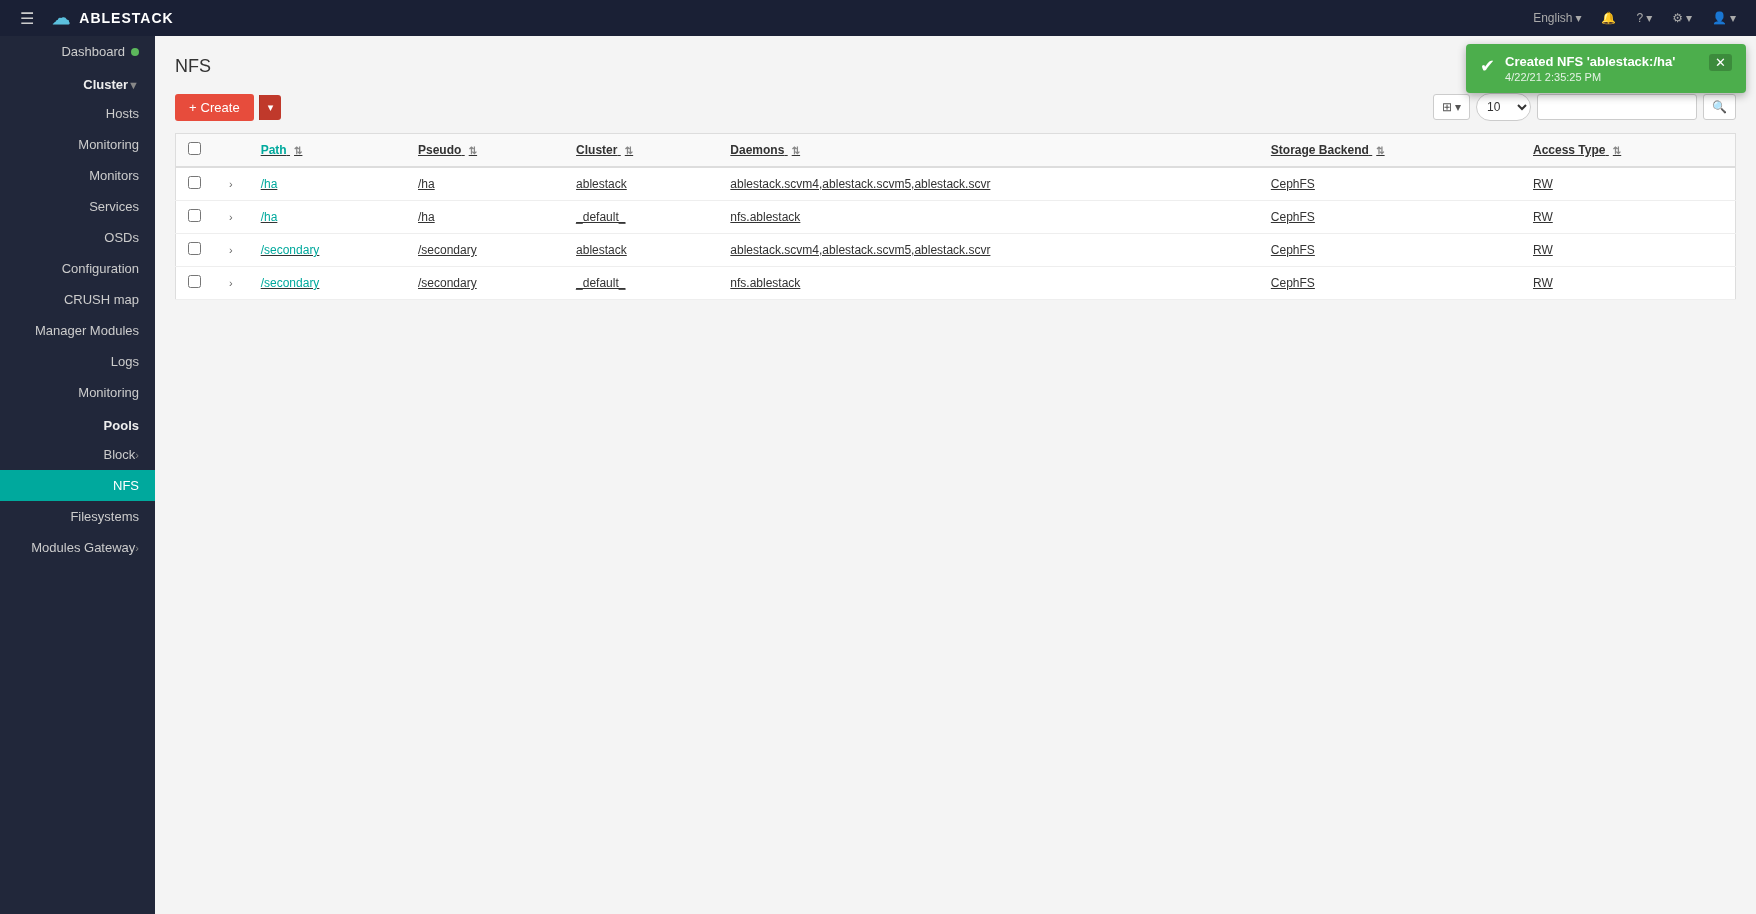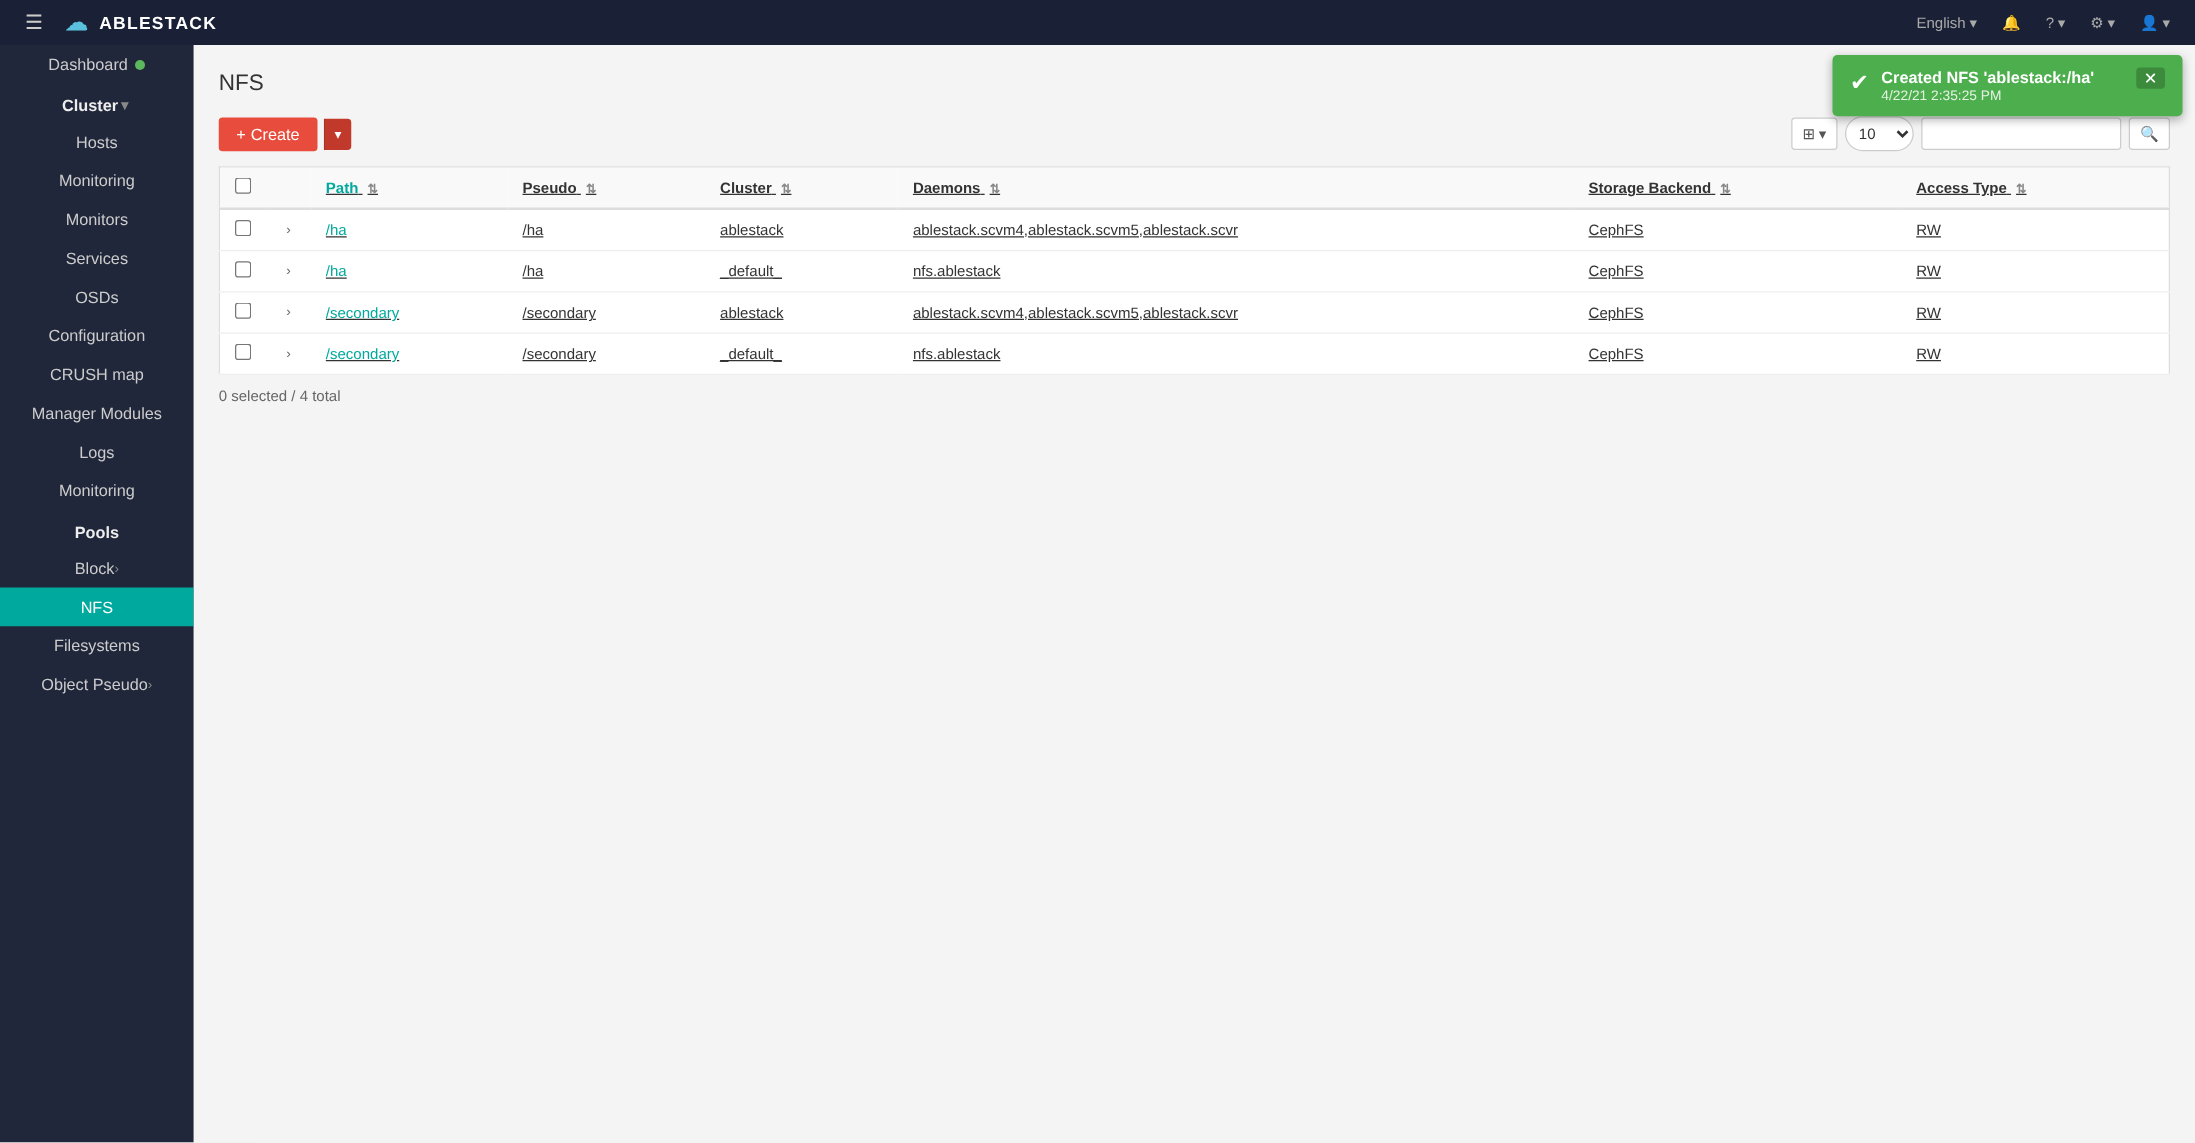--- a/index.html
+++ b/index.html
@@ -56,21 +56,21 @@
       width: 155px;
       flex-shrink: 0;
       overflow-y: auto;
       color: #ccc;
     }
     .sidebar-item {
       padding: 8px 16px;
       cursor: pointer;
       display: flex;
       align-items: center;
-      justify-content: center;
+      justify-content: flex-end;
       font-size: 13px;
       transition: background 0.15s;
       white-space: nowrap;
     }
     .sidebar-item.active { background: #00a99d; color: white; }
     .sidebar-item.section-header {
       color: #eee;
       font-weight: 600;
       font-size: 13px;
       padding: 10px 16px 6px;
@@ -335,21 +335,21 @@
       <span>Block</span>
       <span class="chevron">›</span>
     </div>
     <div class="sidebar-item active">
       <span>NFS</span>
     </div>
     <div class="sidebar-item">
       <span>Filesystems</span>
     </div>
     <div class="sidebar-item">
-      <span>Object Pseudo</span>
+      <span>Modules Gateway</span>
       <span class="chevron">›</span>
     </div>
   </nav>
 
   <main class="content">
     <h1 class="page-title">NFS</h1>
 
     <div class="toolbar">
       <button class="btn-create">
         <span>+</span>
@@ -471,23 +471,20 @@
       </td>
       <td>/secondary</td>
       <td>_default_</td>
       <td>nfs.ablestack</td>
       <td>CephFS</td>
       <td>RW</td>
     </tr>
         </tbody>
     </table>
 
-    <div class="status-bar">
-      <span>0 selected / 4 total</span>
-    </div>
   </main>
 </div>
 
 <div class="toast">
   <span class="toast-check">✔</span>
   <div class="toast-body">
     <div class="toast-title">Created NFS 'ablestack:/ha'</div>
     <div class="toast-sub">4/22/21 2:35:25 PM</div>
   </div>
   <button class="toast-close">✕</button>

